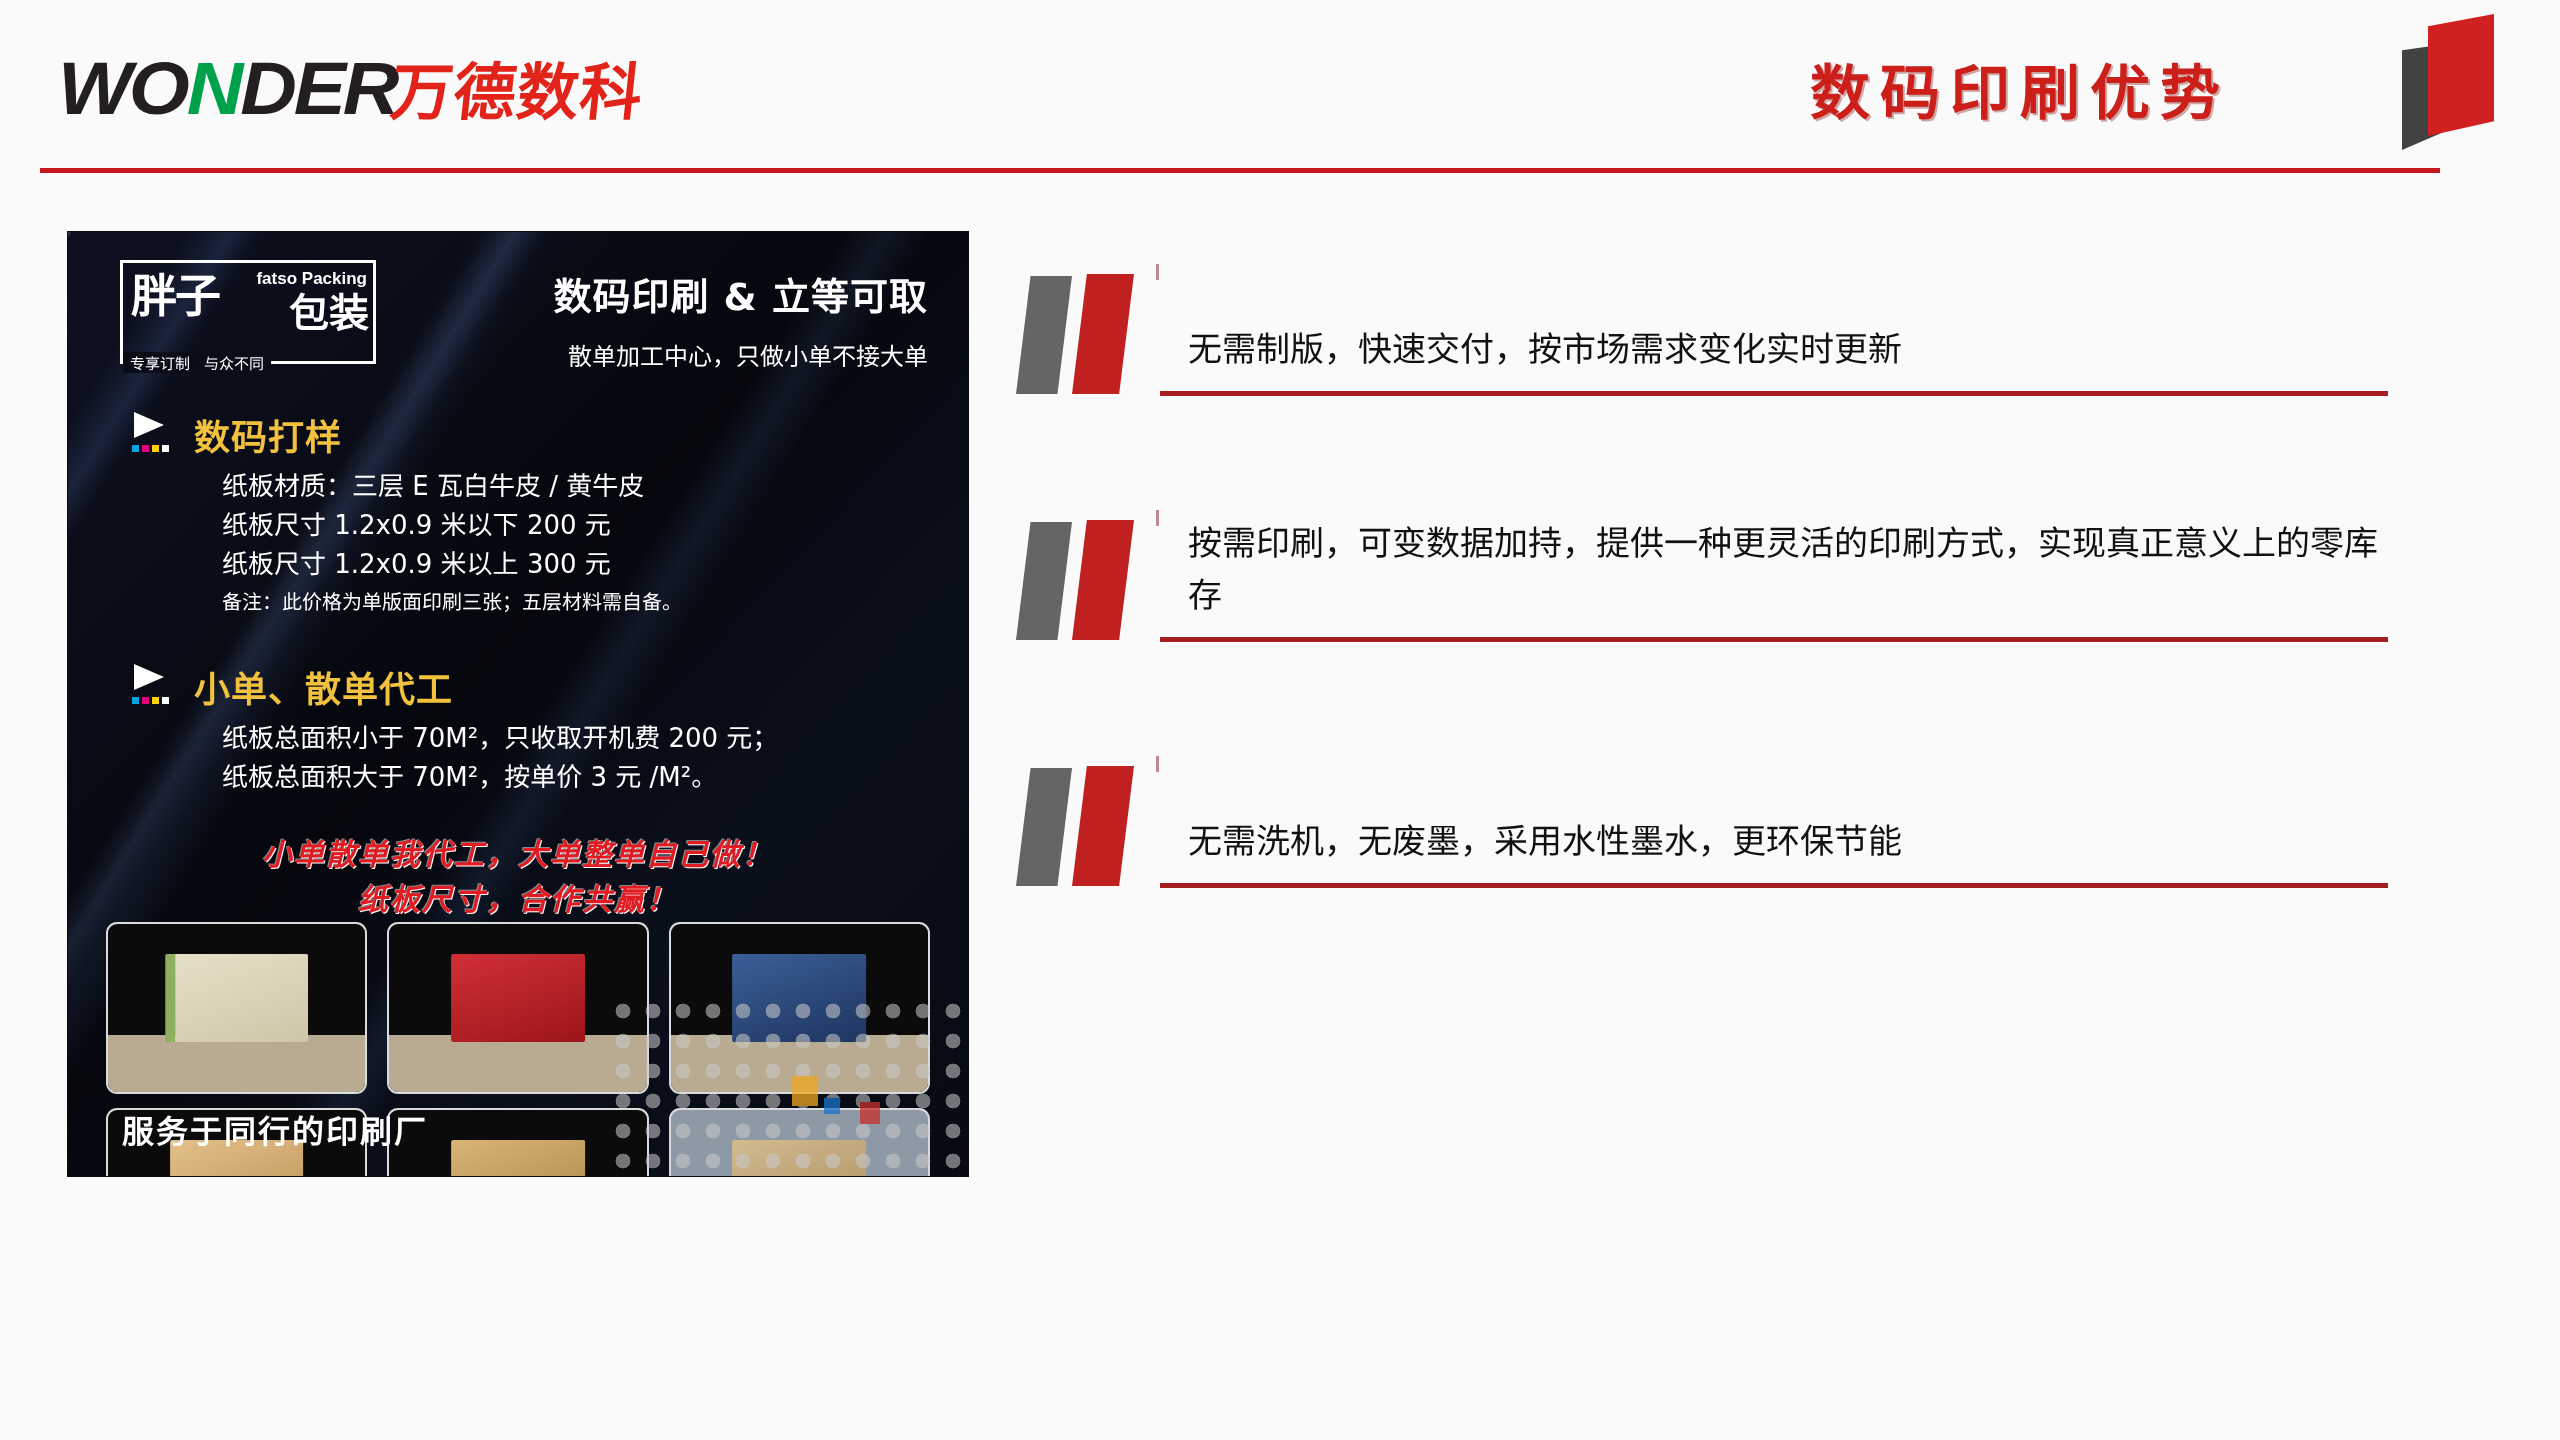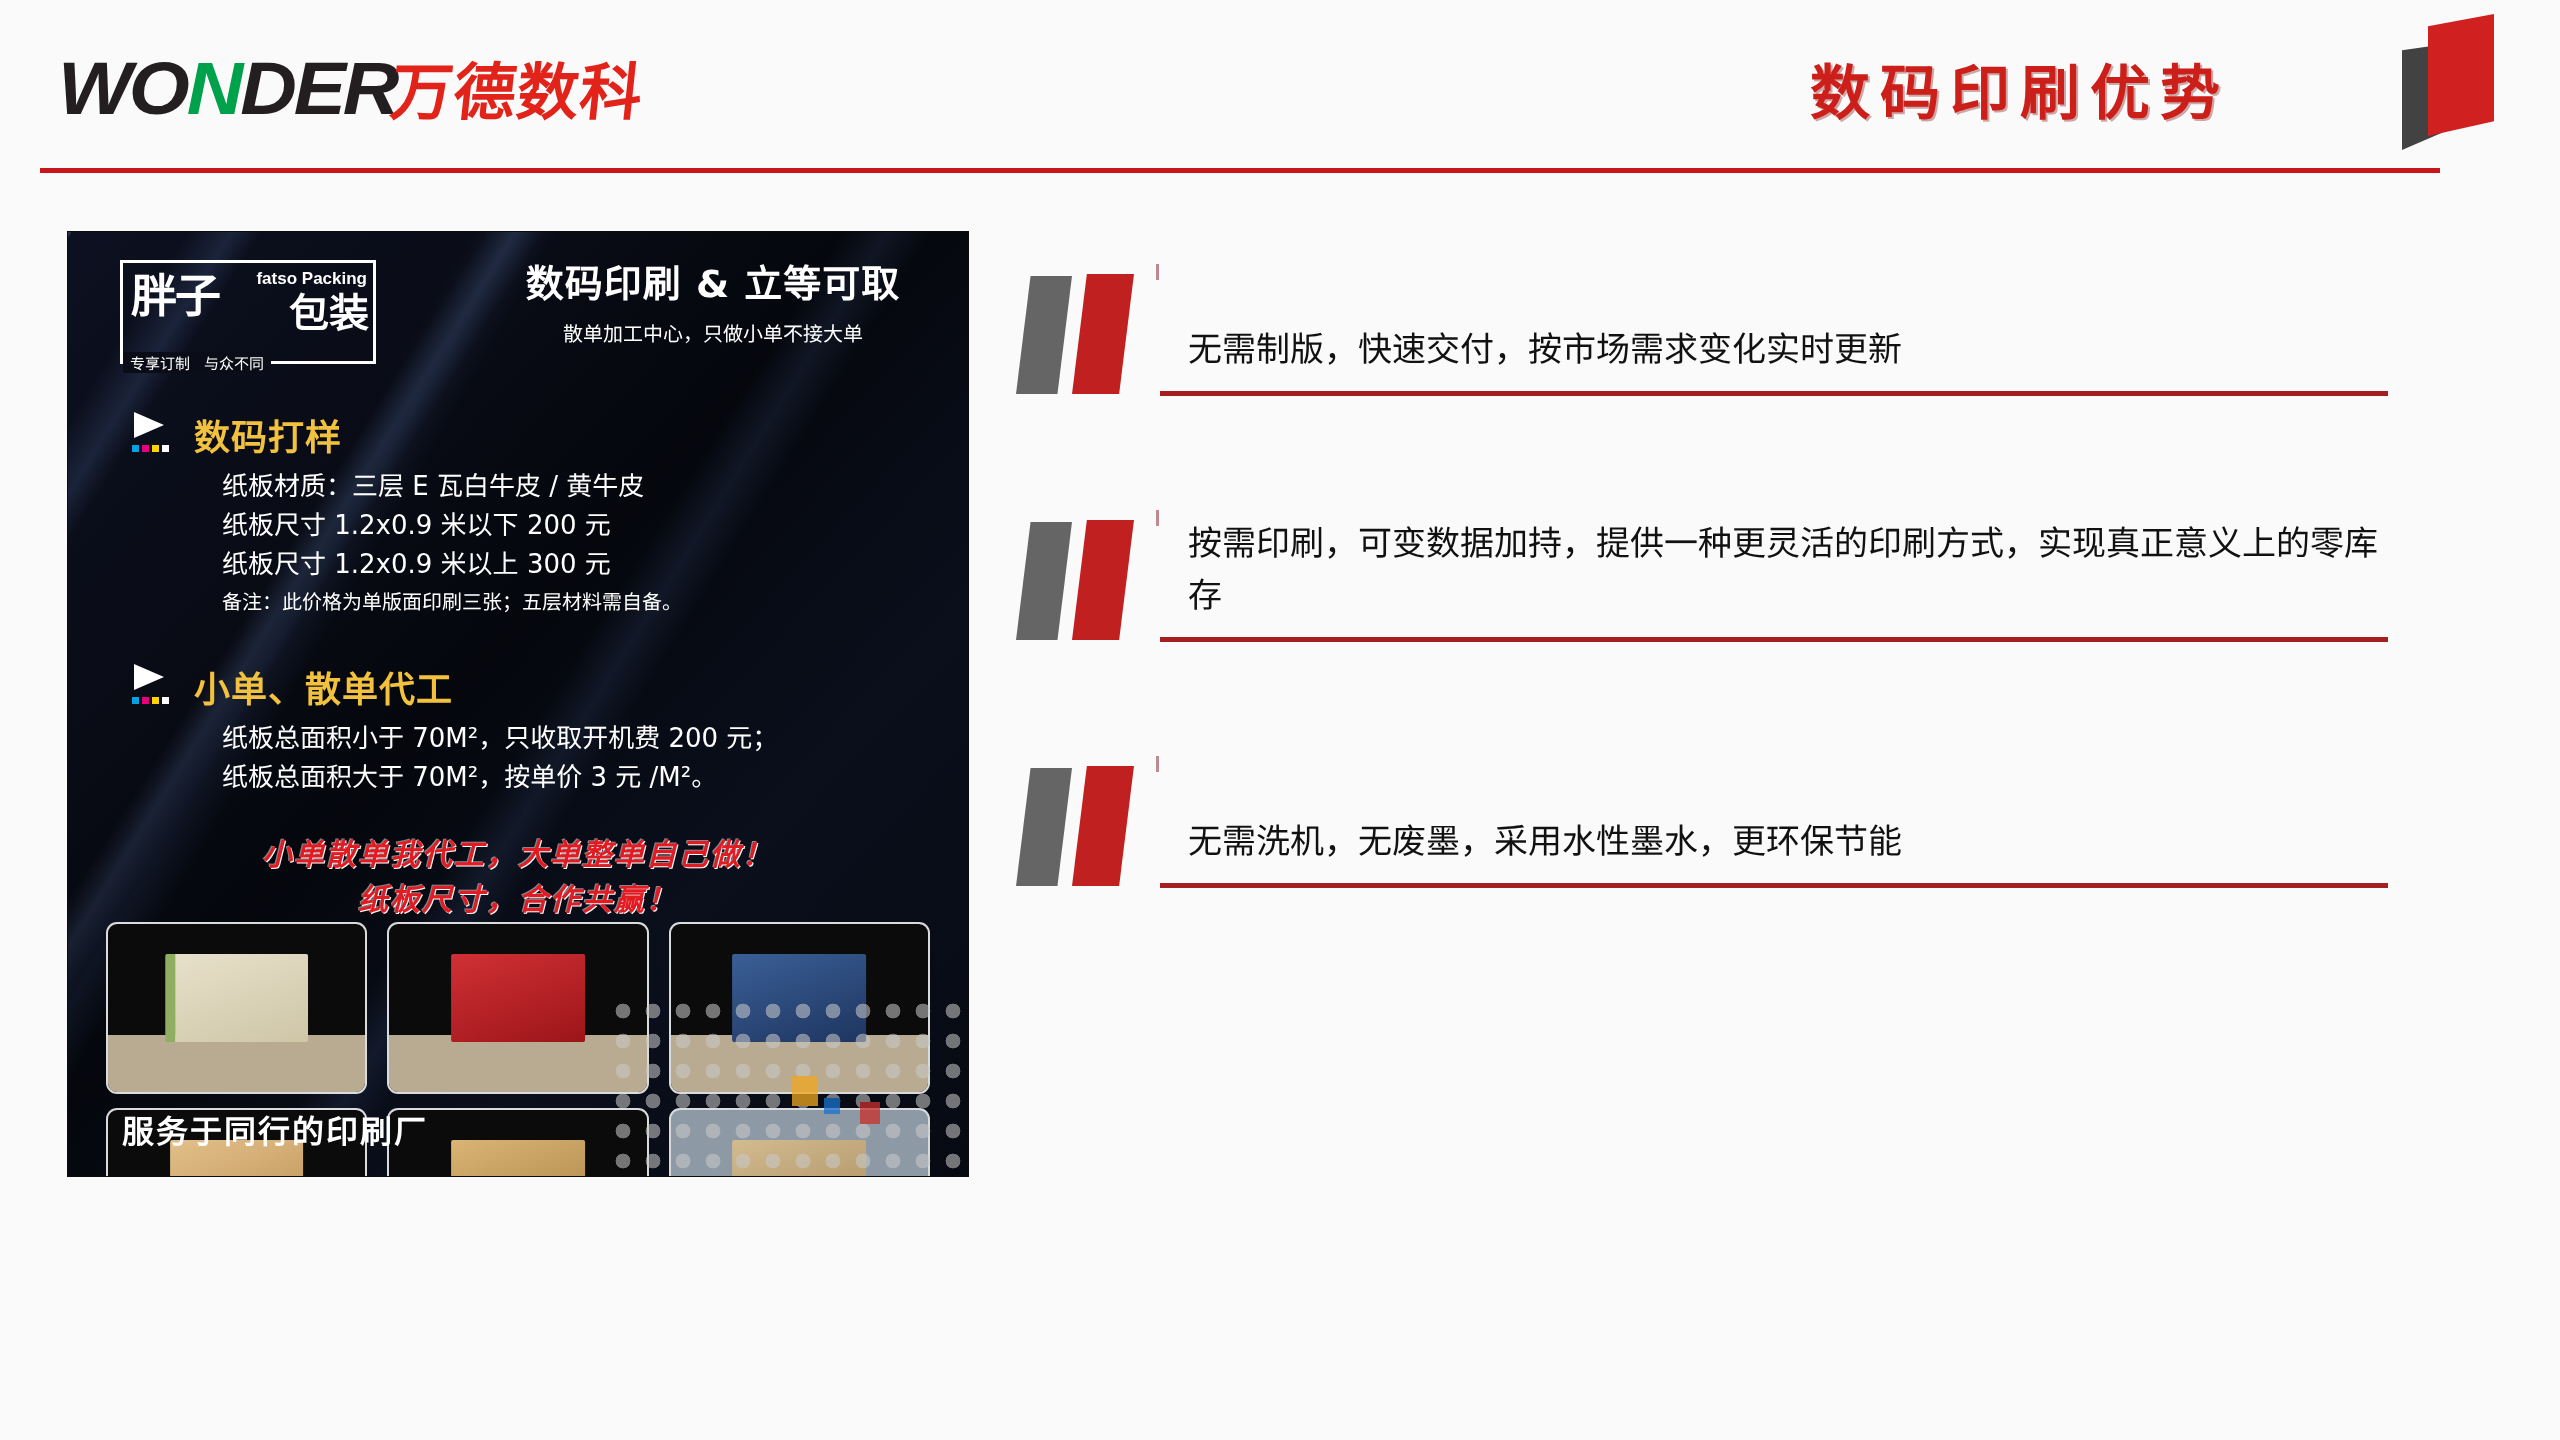--- a/index.html
+++ b/index.html
@@ -63,23 +63,23 @@
   .fatso .big{position:absolute;left:8px;top:10px;font-size:46px;font-weight:bold;color:#fff;
      letter-spacing:-2px;font-family:"DejaVu Sans",sans-serif;line-height:1;}
   .fatso .en{position:absolute;right:6px;top:6px;font-size:17px;color:#fff;font-weight:bold;
      font-family:"Liberation Sans",sans-serif;}
   .fatso .bao{position:absolute;right:4px;top:30px;font-size:40px;font-weight:bold;color:#fff;
      font-family:"DejaVu Sans",sans-serif;line-height:1;}
   .fatso .tags{position:absolute;left:0;right:0;bottom:-12px;display:flex;justify-content:flex-start;
      font-size:15px;color:#fff;font-family:"DejaVu Sans",sans-serif;}
   .fatso .tags span{background:#0a0d18;padding:0 7px;}
 
-  .phead{position:absolute;left:430px;top:21px;width:430px;text-align:center;color:#fff;}
+  .phead{position:absolute;left:430px;top:34px;width:430px;text-align:right;color:#fff;}
   .phead .l1{font-size:38px;font-weight:bold;letter-spacing:1px;font-family:"DejaVu Sans",sans-serif;}
-  .phead .l2{font-size:20px;margin-top:10px;letter-spacing:0px;font-family:"DejaVu Sans",sans-serif;}
+  .phead .l2{font-size:24px;margin-top:16px;letter-spacing:0px;font-family:"DejaVu Sans",sans-serif;}
 
   .sec{position:absolute;left:62px;width:810px;}
   .sec .arrow{position:absolute;left:0;top:4px;width:52px;height:42px;}
   .sec .arrow .a1{position:absolute;left:4px;top:0;width:0;height:0;
      border-top:13px solid transparent;border-bottom:13px solid transparent;border-left:30px solid #fff;}
   .sec .arrow .d{position:absolute;width:7px;height:7px;bottom:2px;}
   .sec h3{margin:0 0 8px 64px;font-size:36px;font-weight:bold;color:#f2c13d;
      font-family:"DejaVu Sans",sans-serif;letter-spacing:1px;}
   .sec p{margin:0 0 2px 92px;font-size:26px;color:#fff;font-family:"DejaVu Sans",sans-serif;
      line-height:1.42;}

